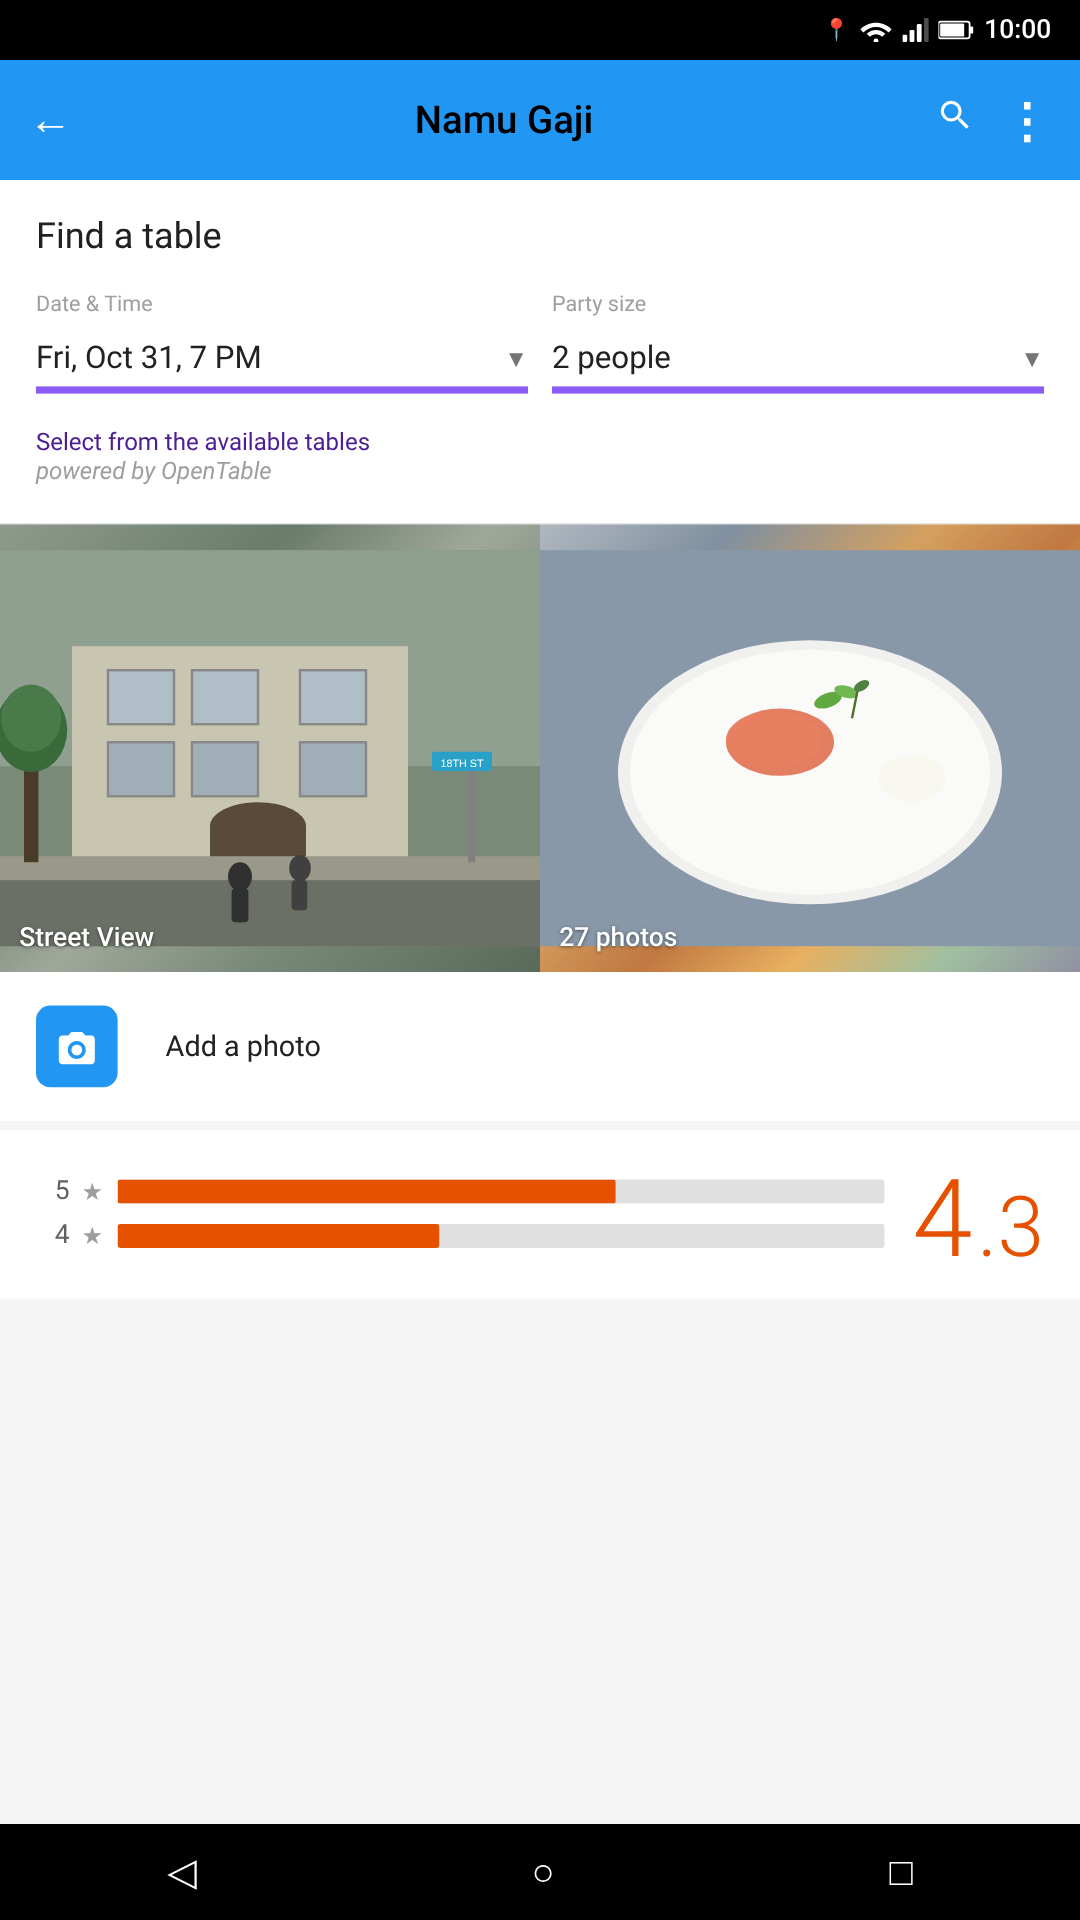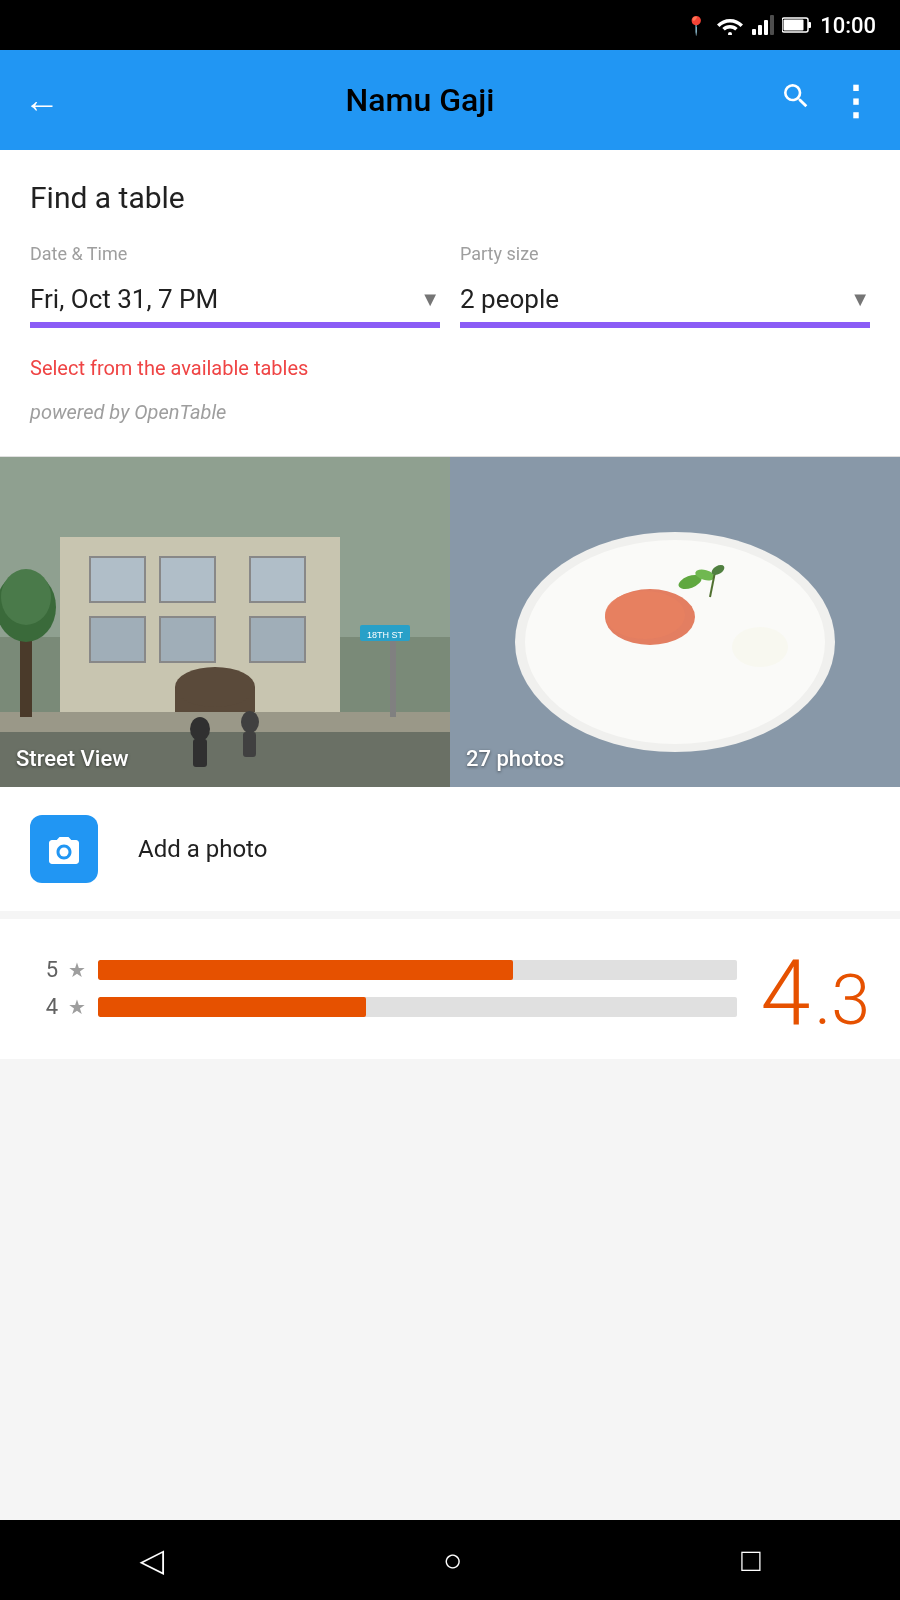--- a/index.html
+++ b/index.html
@@ -102,22 +102,21 @@
       font-weight: 400;
     }
 
     .dropdown-arrow {
       font-size: 20px;
       color: #757575;
     }
 
     .available-tables-label {
       font-size: 20px;
-      color: #ef4444;
-      margin-bottom: 20px;
+      color: #4c1d95;
     }
 
     .time-buttons-row {
       display: flex;
       gap: 16px;
       margin-bottom: 24px;
     }
 
     .time-button {
       flex: 1;
@@ -140,21 +139,21 @@
     }
 
     .divider {
       height: 1px;
       background: #e0e0e0;
     }
 
     
     .photos-row {
       display: flex;
-      height: 330px;
+      height: 373px;
       margin-top: 0;
     }
 
     .photo-cell {
       flex: 1;
       position: relative;
       overflow: hidden;
     }
 
     .photo-street {

